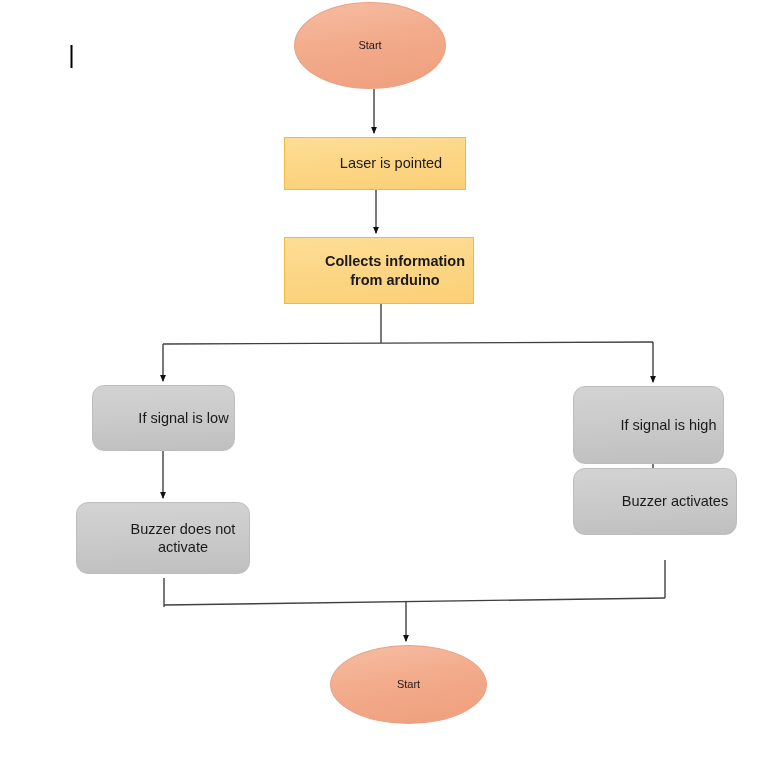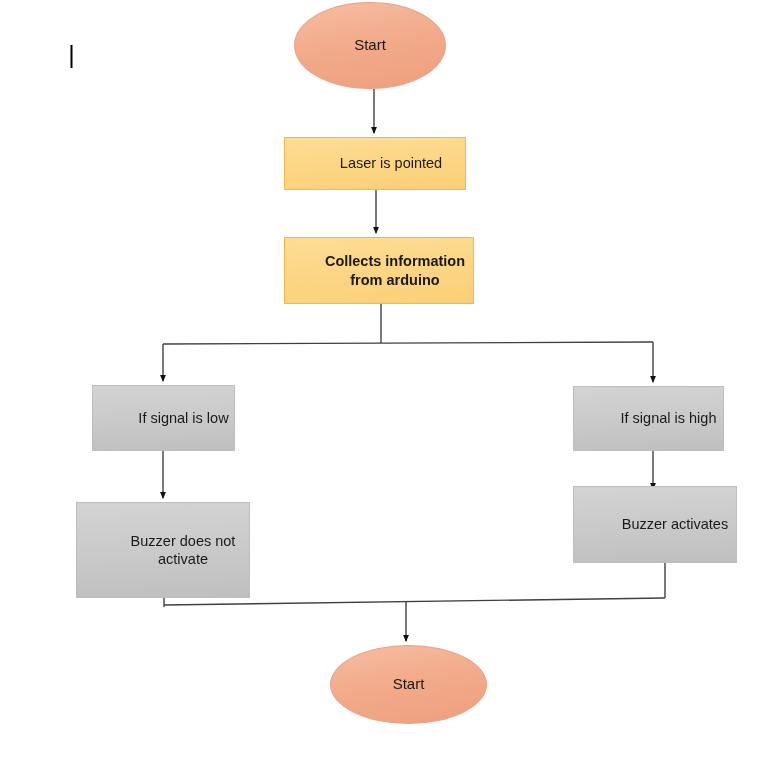--- a/index.html
+++ b/index.html
@@ -34,31 +34,31 @@
     justify-content: center;
     text-align: center;
     color: #1a1a1a;
     line-height: 1.25;
     white-space: pre-line;
   }
   .node-terminator {
     border-radius: 50%;
     border: 1px solid #e8a185;
     background: linear-gradient(170deg, #f7bda3 0%, #f2ab8b 45%, #ef9f7c 100%);
-    font-size: 15px;
+    font-size: 11px;
   }
   .node-process {
     border: 1px solid #f0b941;
     background: linear-gradient(175deg, #fddd96 0%, #fcd583 55%, #fbcf76 100%);
     font-size: 14.5px;
     padding-left: 32px;
   }
   .node-decision {
     border: 1px solid #bdbdbd;
-    border-radius: 0;
+    border-radius: 12px;
     background: linear-gradient(178deg, #d3d3d3 0%, #c9c9c9 55%, #bfbfbf 100%);
     font-size: 14.5px;
     padding-left: 40px;
   }
 </style>
 </head>
 <body>
 
 <div id="canvas">
 
@@ -108,30 +108,30 @@
 
   <div class="node node-process" style="left:284px; top:237px; width:190px; height:67px;font-weight:bold;">
     <span>Collects information
 from arduino</span>
   </div>
 
   <div class="node node-decision" style="left:92px; top:385px; width:143px; height:66px;">
     <span>If signal is low</span>
   </div>
 
-  <div class="node node-decision" style="left:573px; top:386px; width:151px; height:65px;">
+  <div class="node node-decision" style="left:573px; top:386px; width:151px; height:78px;">
     <span>If signal is high</span>
   </div>
 
-  <div class="node node-decision" style="left:76px; top:502px; width:174px; height:96px;">
+  <div class="node node-decision" style="left:76px; top:502px; width:174px; height:72px;">
     <span>Buzzer does not
 activate</span>
   </div>
 
-  <div class="node node-decision" style="left:573px; top:486px; width:164px; height:77px;">
+  <div class="node node-decision" style="left:573px; top:468px; width:164px; height:67px;">
     <span>Buzzer activates</span>
   </div>
 
   <div class="node node-terminator" style="left:330px; top:645px; width:157px; height:79px;">
     <span>Start</span>
   </div>
 
 </div>
 
 </body></html>

